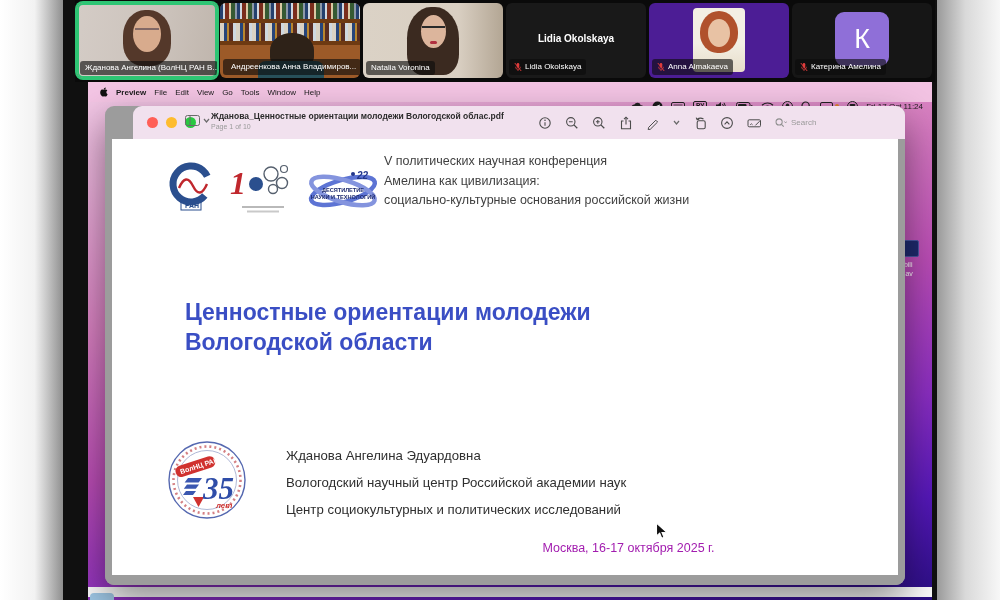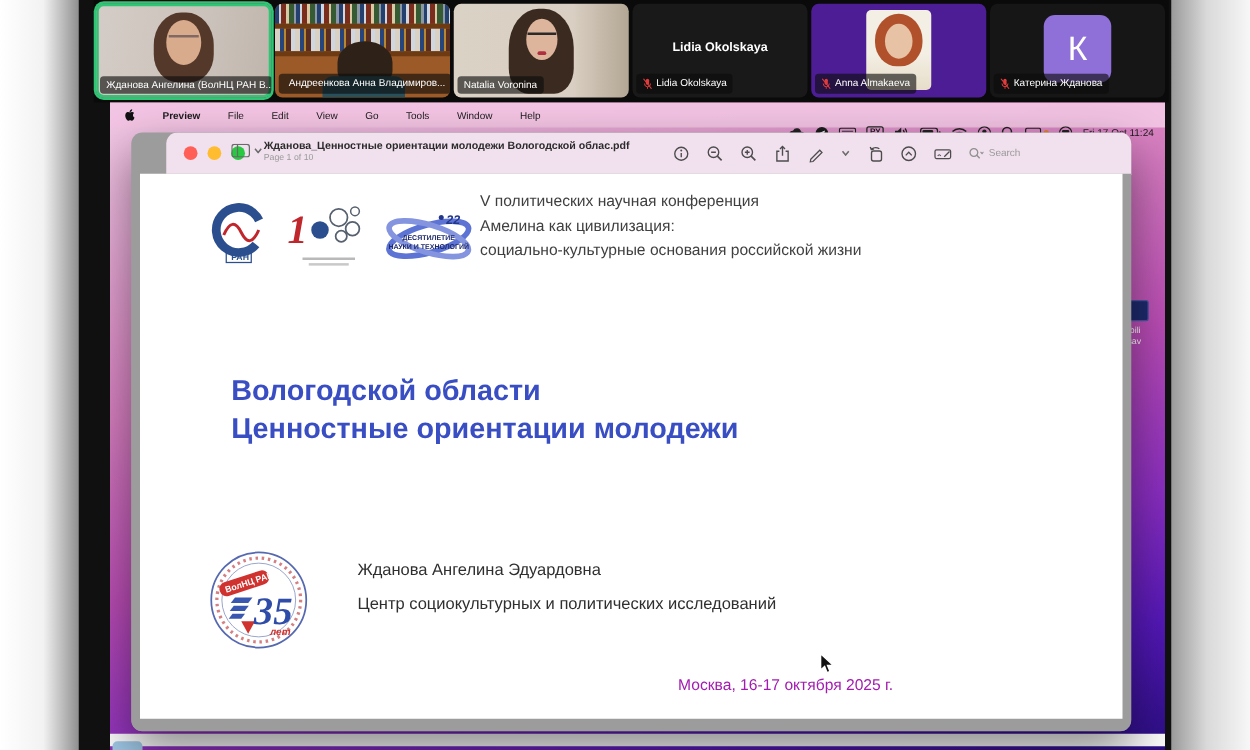--- a/index.html
+++ b/index.html
@@ -42,21 +42,21 @@
   .v3{background:linear-gradient(90deg,#dbd2c6 0%,#d9cfc2 68%,#b3a694 100%);}
   .v3 .hair{position:absolute;left:44px;top:4px;width:52px;height:68px;border-radius:46% 46% 30% 30%;background:#3b2a20;}
   .v3 .face{position:absolute;left:58px;top:12px;width:25px;height:33px;border-radius:50%;background:#dcb59c;}
   .v3 .glasses{position:absolute;left:59px;top:23px;width:23px;height:6px;border-top:2px solid #2a2a2a;}
   .v3 .lips{position:absolute;left:67px;top:38px;width:7px;height:3px;border-radius:2px;background:#b03040;}
   
   .screen{position:absolute;left:88px;top:82px;width:844px;height:518px;overflow:hidden;
     background:linear-gradient(165deg,#f2cbe6 0%,#e8aed8 14%,#d77fc0 34%,#b94cb4 54%,#8a2ec0 72%,#5518b8 86%,#2a0e83 100%);}
   .menubar{position:absolute;left:0;top:0;width:844px;height:20px;background:rgba(243,196,227,.97);
     display:flex;align-items:center;justify-content:space-between;font-size:8px;color:#1a1a1a;}
-  .menubar .left{display:flex;align-items:center;gap:22px;padding-left:11px;}
+  .menubar .left{display:flex;align-items:center;gap:8px;padding-left:11px;}
   .menubar .right{display:flex;align-items:center;gap:8px;padding-right:9px;margin-top:28px;}
   .menubar .appname{font-weight:bold;}
   .menubar .menu-item{cursor:default;}
   .ru-badge{border:1px solid #222;border-radius:2px;font-size:6.5px;font-weight:bold;padding:0.5px 2px;line-height:1.2;}
   .mb-dot{width:4px;height:4px;border-radius:50%;background:#e08030;margin-left:-6px;}
   
   .window{position:absolute;left:17px;top:24px;width:800px;height:479px;border-radius:9px;
     background:#9c9c9c;box-shadow:0 16px 38px rgba(0,0,0,.45);z-index:5;overflow:hidden;}
   .titlebar{position:absolute;left:0;top:0;width:800px;height:33px;background:#f1e1ee;
     border-bottom:1px solid #d9c7d6;border-radius:9px 9px 0 0;margin-left:28px;}
@@ -172,21 +172,21 @@
 
     <div class="tile" style="left:717px;background:#161616">
       <div class="avatar-initial">К</div>
       <div class="plabel">
         <svg width="8" height="10" viewBox="0 0 10 12">
             <rect x="3.4" y="1" width="3.2" height="6" rx="1.6" fill="#e03c3c"></rect>
             <path d="M2 5.8 a3 3.2 0 0 0 6 0" stroke="#e03c3c" stroke-width="1" fill="none"></path>
             <line x1="5" y1="9.4" x2="5" y2="11" stroke="#e03c3c" stroke-width="1"></line>
             <line x1="1" y1="1" x2="9" y2="11" stroke="#e03c3c" stroke-width="1.2"></line>
           </svg>
-        <span>Катерина Жданова</span>
+        <span>Катерина Амелина</span>
       </div>
     </div>
   </div>
 
   <div class="screen">
 
     <div class="menubar">
       <div class="left">
         <svg width="9" height="11" viewBox="0 0 12 14">
             <path fill="#111" d="M6.9 1.2c.5-.6 1.4-1 2.1-1 .1.8-.2 1.6-.7 2.2-.5.6-1.3 1-2.1.9-.1-.7.2-1.5.7-2.1zM9.8 6.6c0-1.5 1.2-2.2 1.3-2.3-.7-1-1.8-1.2-2.2-1.2-.9-.1-1.8.5-2.3.5-.5 0-1.2-.5-2-.5-1 0-2 .6-2.5 1.5-1.1 1.9-.3 4.7.8 6.2.5.8 1.1 1.6 1.9 1.6.8 0 1.1-.5 2-.5s1.2.5 2 .5c.8 0 1.4-.8 1.9-1.5.6-.9.8-1.7.8-1.8-.1 0-1.7-.7-1.7-2.5z"></path>
@@ -379,42 +379,43 @@
           </div>
 
           <div class="conf-text">
             <div>V политических научная конференция</div>
             <div>Амелина как цивилизация:</div>
             <div>социально-культурные основания российской жизни</div>
           </div>
 
 
           <div class="slide-title">
+            <div>Ценностные ориентации молодежи</div>
             <div>Вологодской области</div>
-            <div>Ценностные ориентации молодежи</div>
           </div>
 
           <svg width="82" height="82" viewBox="0 0 82 82" style="position:absolute;left:54px;top:300px">
             <circle cx="41" cy="41" r="38" fill="#fff" stroke="#5568b0" stroke-width="1.4"></circle>
             <circle cx="41" cy="41" r="33.5" fill="none" stroke="#c5555a" stroke-width="2.6" stroke-dasharray="2 3" opacity=".75"></circle>
             <circle cx="41" cy="41" r="29.5" fill="none" stroke="#9aa6cc" stroke-width=".8"></circle>
             <g transform="rotate(-18 29 28)">
               <rect x="9" y="22" width="41" height="11.5" rx="5.5" fill="#d0322f"></rect>
               <text x="13.5" y="30.5" font-size="7" font-weight="bold" fill="#fff">ВолНЦ РАН</text>
             </g>
             <path d="M22 39 h14 l-3.4 4.4 h-14 z" fill="#3a57b0"></path>
             <path d="M21 45.5 h12 l-3.2 4.2 h-12 z" fill="#3a57b0"></path>
             <path d="M20 52 h10 l-3 4 h-10 z" fill="#3a57b0"></path>
             <path d="M27 58 l11 0 l-5.5 10 z" fill="#d0322f"></path>
             <text x="37" y="60" font-size="31" font-weight="bold" font-style="italic" fill="#2f4da8" font-family="Liberation Serif,serif">35</text>
             <text x="50" y="69" font-size="8" font-weight="bold" font-style="italic" fill="#d0322f">лет</text>
           </svg>
 
           <div class="author">
             <div>Жданова Ангелина Эдуардовна</div>
+            <div>Вологодский научный центр Российской академии наук</div>
             <div>Центр социокультурных и политических исследований</div>
           </div>
 
           <div class="dateline">Москва, 16-17 октября 2025 г.</div>
 
           <svg class="cursor" width="13" height="18" viewBox="0 0 13 18">
             <path d="M1.5 1 L1.5 14 L4.7 11.2 L6.7 16.2 L9 15.2 L7 10.4 L11.5 10.2 Z" fill="#111" stroke="#fff" stroke-width="1.1"></path>
           </svg>
 
         </div>

